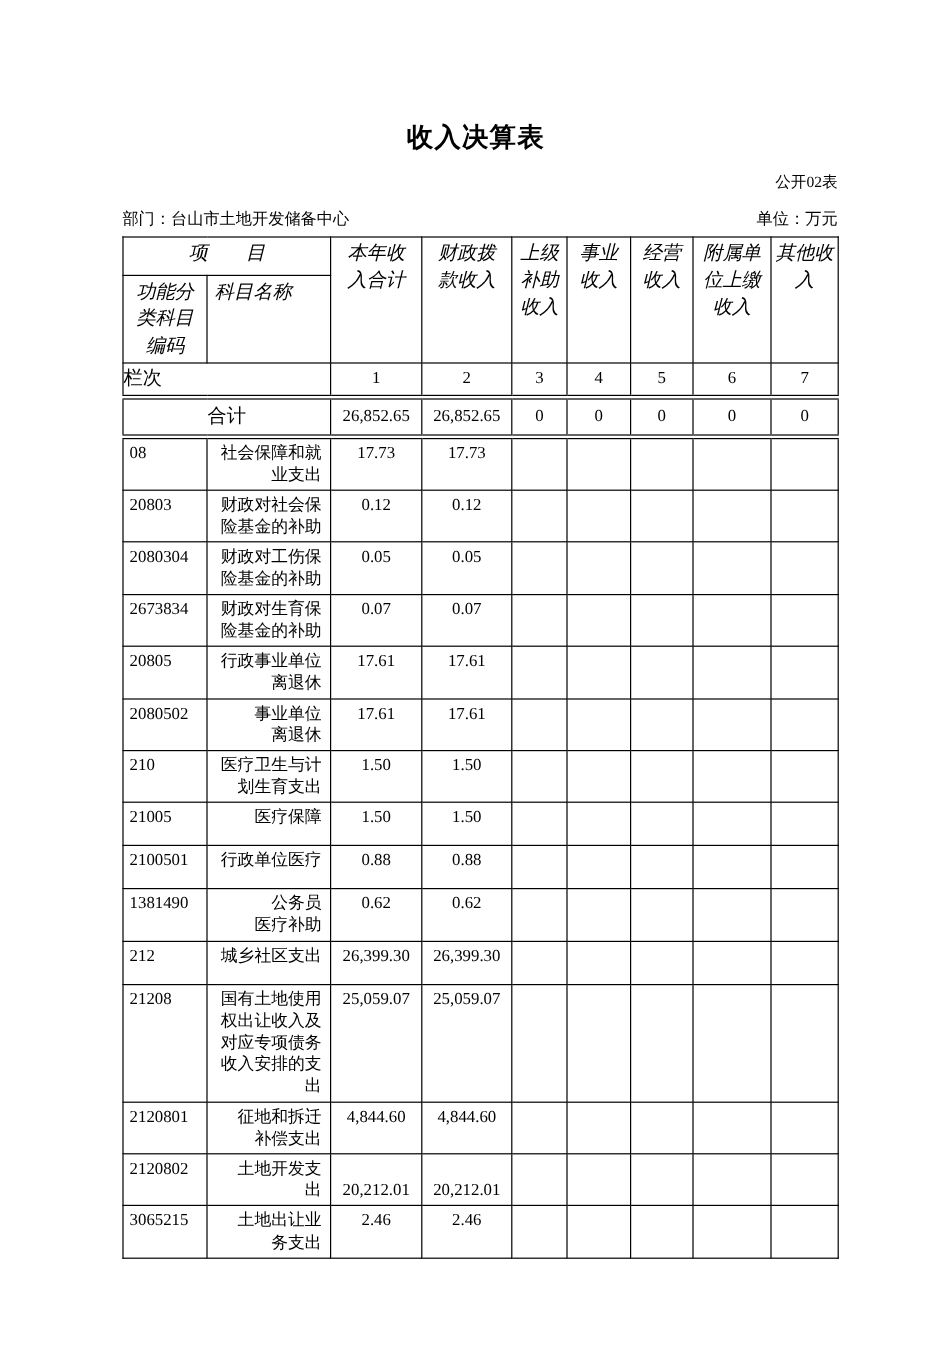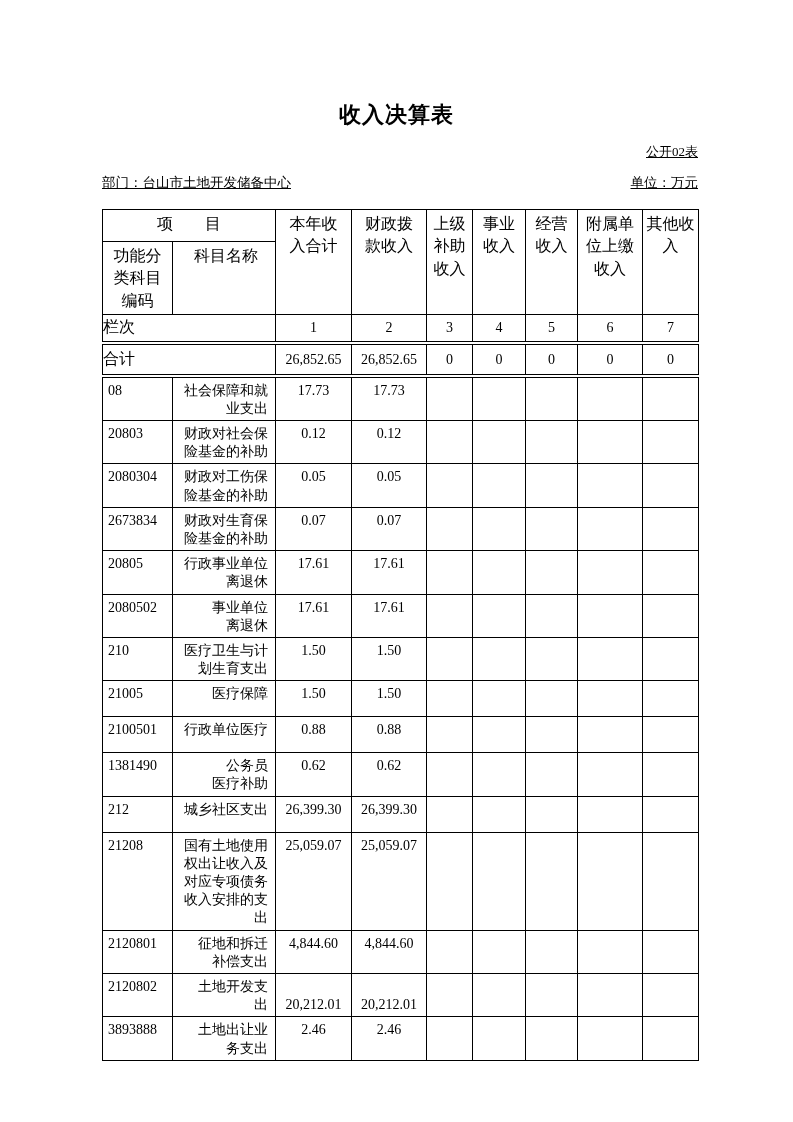--- a/index.html
+++ b/index.html
@@ -14,30 +14,29 @@
   .doc-title {
     padding-top: 100px;
     text-align: center;
     font-size: 22px;
     font-weight: bold;
     letter-spacing: 1px;
   }
   .band {
     width: 596px;
     margin-left: 102px;
-    text-decoration: underline;
   }
   .form-code-line {
     margin-top: 13px;
     text-align: right;
     font-size: 13px;
   }
   .meta-line {
     margin-top: 13px;
-    margin-bottom: 17px;
+    margin-bottom: 5px;
     display: flex;
     justify-content: space-between;
     font-size: 13.5px;
   }
   table.income-table {
     width: 596px;
     margin-left: 102px;
     border-collapse: collapse;
     table-layout: fixed;
   }
@@ -47,33 +46,34 @@
     overflow: hidden;
   }
   
   td.h {
     font-size: 16px;
     text-align: center;
     white-space: pre-line;
     line-height: 1.4;
     padding: 3px 2px 2px 2px;
     vertical-align: top;
+    font-style: italic;
   }
   td.h-item { vertical-align: middle; }
-  td.h-name { text-align: center; padding-left: 6px; }
+  td.h-name { text-align: left; padding-left: 6px; }
   tr.hr1 { height: 32px; }
   tr.hr2 { height: 73px; }
   tr.rank-row { height: 28px; }
   tr.rank-row td { vertical-align: middle; }
   td.rank-label { font-size: 16px; }
   td.rank-num { font-size: 14px; text-align: center; }
   
   tr.total-row { height: 33px; }
   tr.total-row td { border-top: 4px double #000; vertical-align: middle; }
-  td.total-label { font-size: 16px; }
+  td.total-label { font-size: 16px; text-align: center; }
   
   tbody.data tr { height: 36px; }
   tbody.data tr:first-child td { border-top: 4px double #000; }
   td.code {
     font-size: 14px;
     text-align: left;
     padding: 4px 2px 2px 5px;
     line-height: 1.3;
   }
   td.name {
@@ -327,21 +327,21 @@
 20,212.01</td>
         <td class="val">
 20,212.01</td>
         <td class="val"></td>
         <td class="val"></td>
         <td class="val"></td>
         <td class="val"></td>
         <td class="val"></td>
       </tr>
       <tr>
-        <td class="code">3893888</td>
+        <td class="code">3065215</td>
         <td class="name">　土地出让业
 务支出</td>
         <td class="val">2.46</td>
         <td class="val">2.46</td>
         <td class="val"></td>
         <td class="val"></td>
         <td class="val"></td>
         <td class="val"></td>
         <td class="val"></td>
       </tr>

